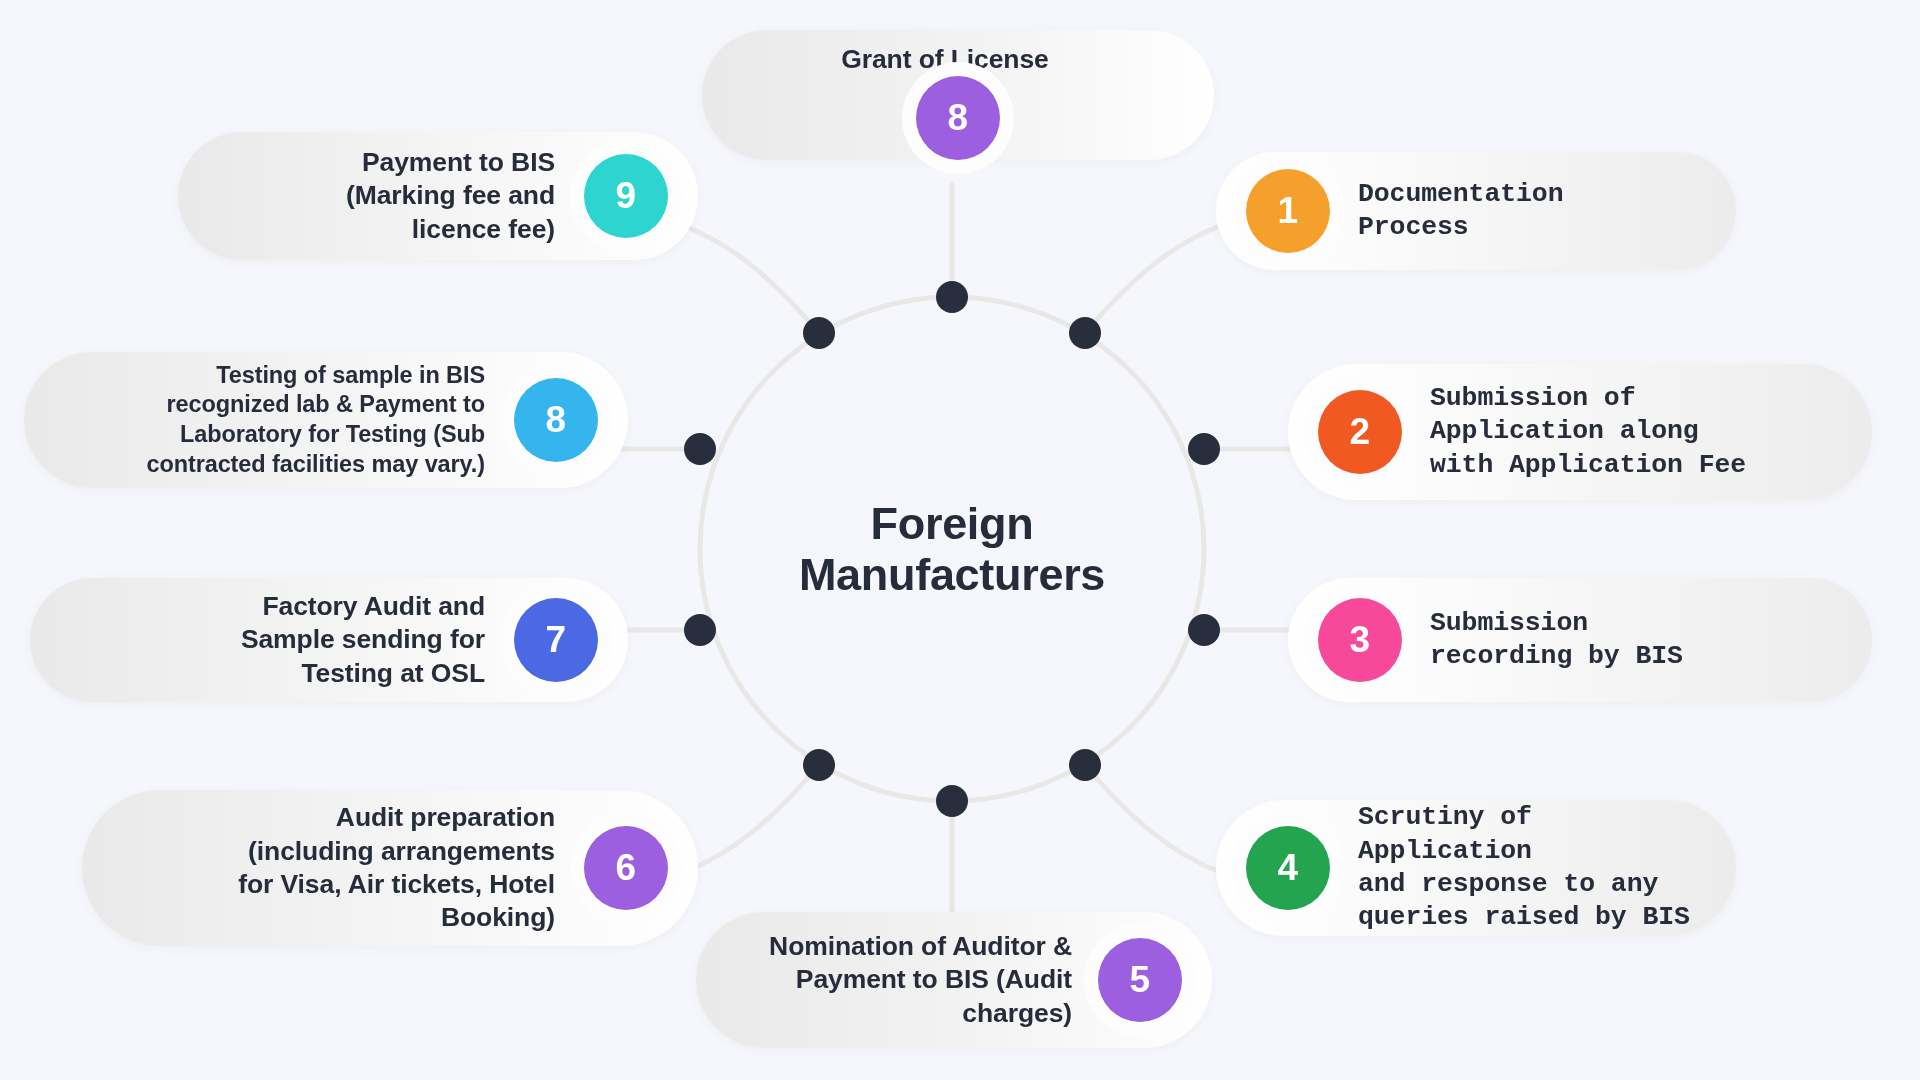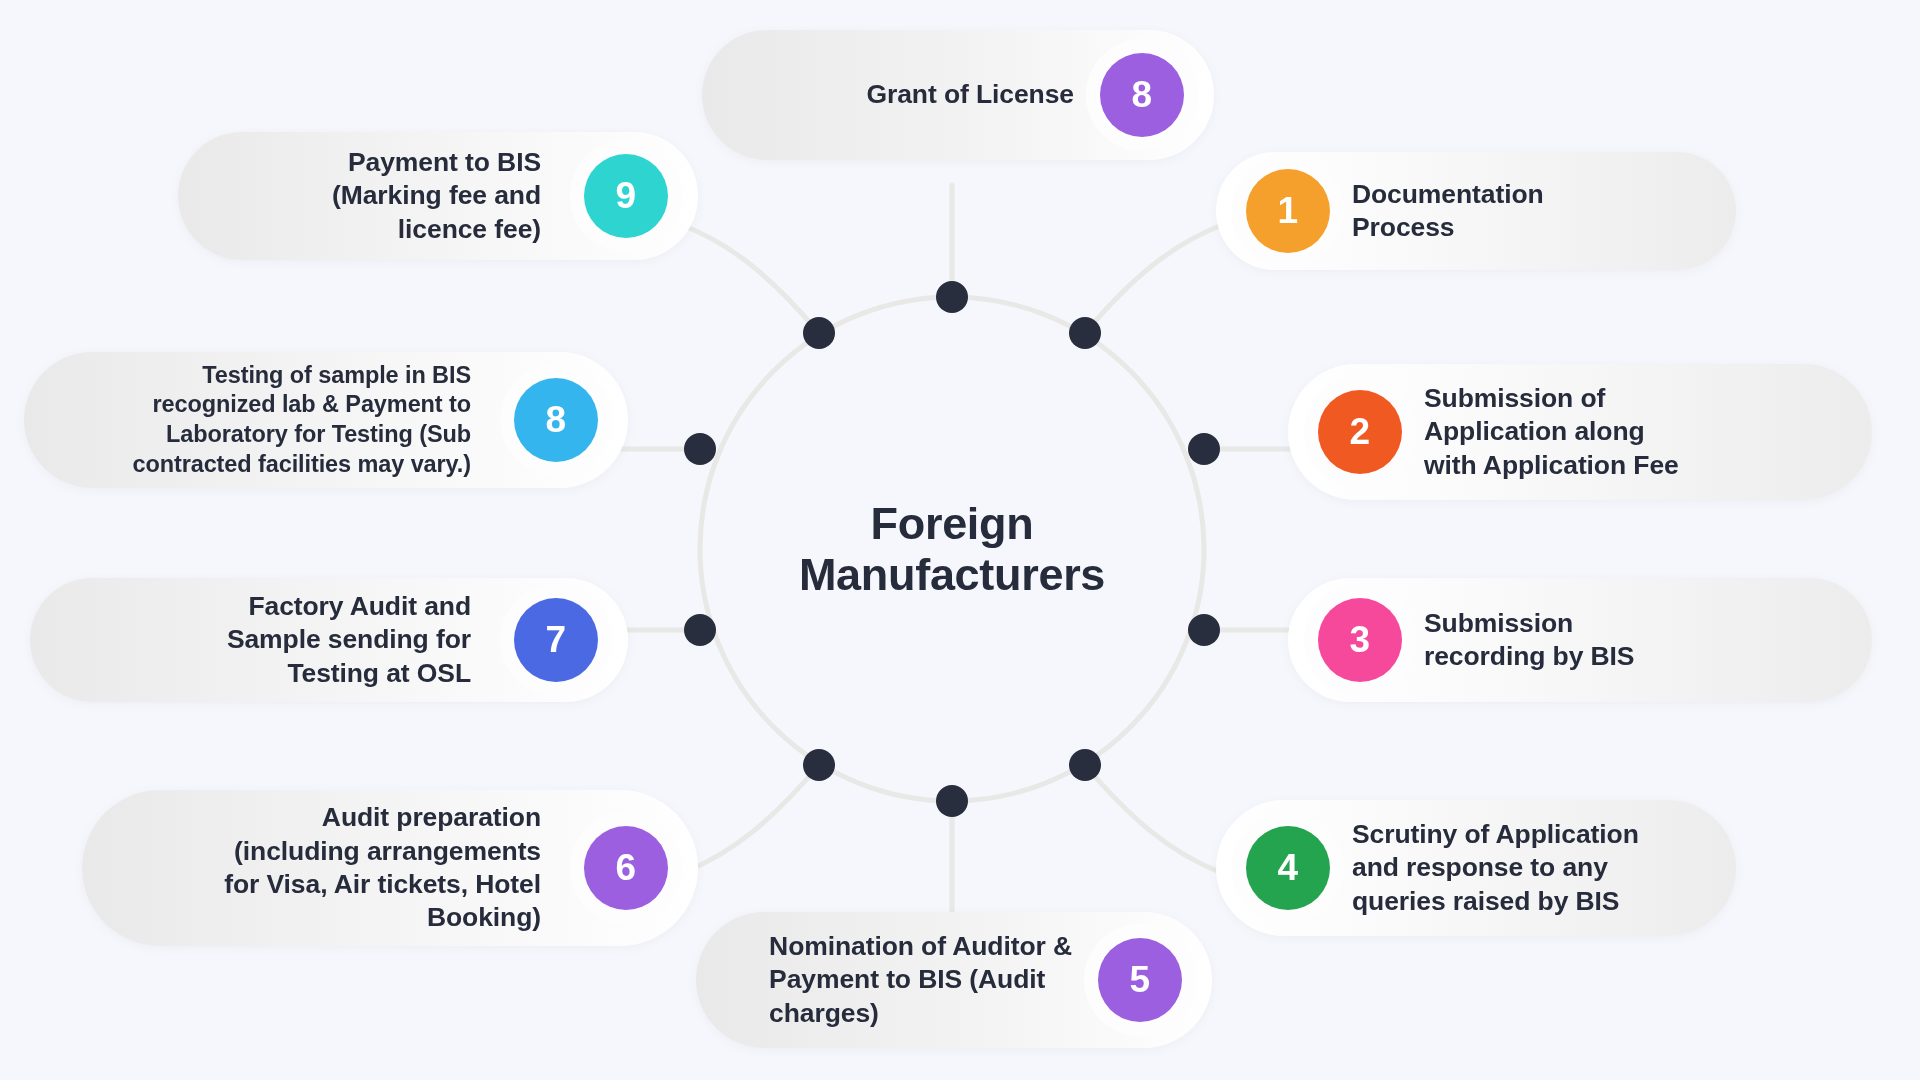--- a/index.html
+++ b/index.html
@@ -20,21 +20,21 @@
     display:flex;
     align-items:center;
     border-radius:999px;
     padding:0 30px;
     box-shadow:0 2px 10px rgba(120,125,160,.07);
   }
   .card.right { flex-direction:row; text-align:left;
     background:linear-gradient(90deg,#ffffff 0%,#fbfbfc 28%,#ececed 100%); }
   .card.left  { flex-direction:row-reverse; text-align:right;
     background:linear-gradient(90deg,#e9e9ea 0%,#f7f7f8 62%,#ffffff 100%); }
-  .card.top   { flex-direction:row; text-align:left;
+  .card.top   { flex-direction:column; text-align:left;
     background:linear-gradient(90deg,#e9e9ea 0%,#f3f3f4 55%,#ffffff 100%); }
   .card.bottom{ flex-direction:row; text-align:left;
     background:linear-gradient(90deg,#e9e9ea 0%,#f3f3f4 55%,#ffffff 100%); }
 
   .badge {
     flex:0 0 auto;
     width:84px; height:84px;
     border-radius:50%;
     display:flex; align-items:center; justify-content:center;
     color:#ffffff;
@@ -44,22 +44,22 @@
     box-shadow:0 0 0 14px #fdfdfe;
   }
   .label {
     color:#262c3b;
     font-size:26.5px;
     font-weight:bold;
     line-height:1.26;
     letter-spacing:-.1px;
     white-space:pre-line;
   }
-  .card.right .label { margin-left:22px; }
-  .card.left  .label { margin-right:43px;text-align:right; }
+  .card.right .label { margin-left:28px;font-family:Liberation Mono, monospace; }
+  .card.left  .label { margin-right:29px;text-align:right; }
   .card.top   .label { margin-right:26px; }
   .card.bottom .label{ margin-right:26px; }
 
   
   #hub {
     position:absolute;
     left:700px; top:297px;
     width:504px; height:504px;
     border-radius:50%;
     display:flex; align-items:center; justify-content:center;
@@ -146,21 +146,21 @@
 recording by BIS</div>
   </div>
 
   <div class="card right" style="left:1216px; top:800px; width:520px; height:136px;">
     <div class="badge" style="background: rgb(37, 164, 80);">4</div>
     <div class="label">Scrutiny of Application
 and response to any
 queries raised by BIS</div>
   </div>
 
-  <div class="card bottom" style="left:696px; top:912px; width:516px; height:136px; justify-content:flex-end;">
+  <div class="card bottom" style="left:696px; top:912px; width:516px; height:136px; justify-content:flex-end;text-align:right;">
     <div class="label">Nomination of Auditor &amp;
 Payment to BIS (Audit
 charges)</div>
     <div class="badge" style="background: rgb(155, 95, 224);">5</div>
   </div>
 
   <div class="card left" style="left:82px; top:790px; width:616px; height:156px;">
     <div class="badge" style="background: rgb(155, 95, 224);">6</div>
     <div class="label">Audit preparation
 (including arrangements

